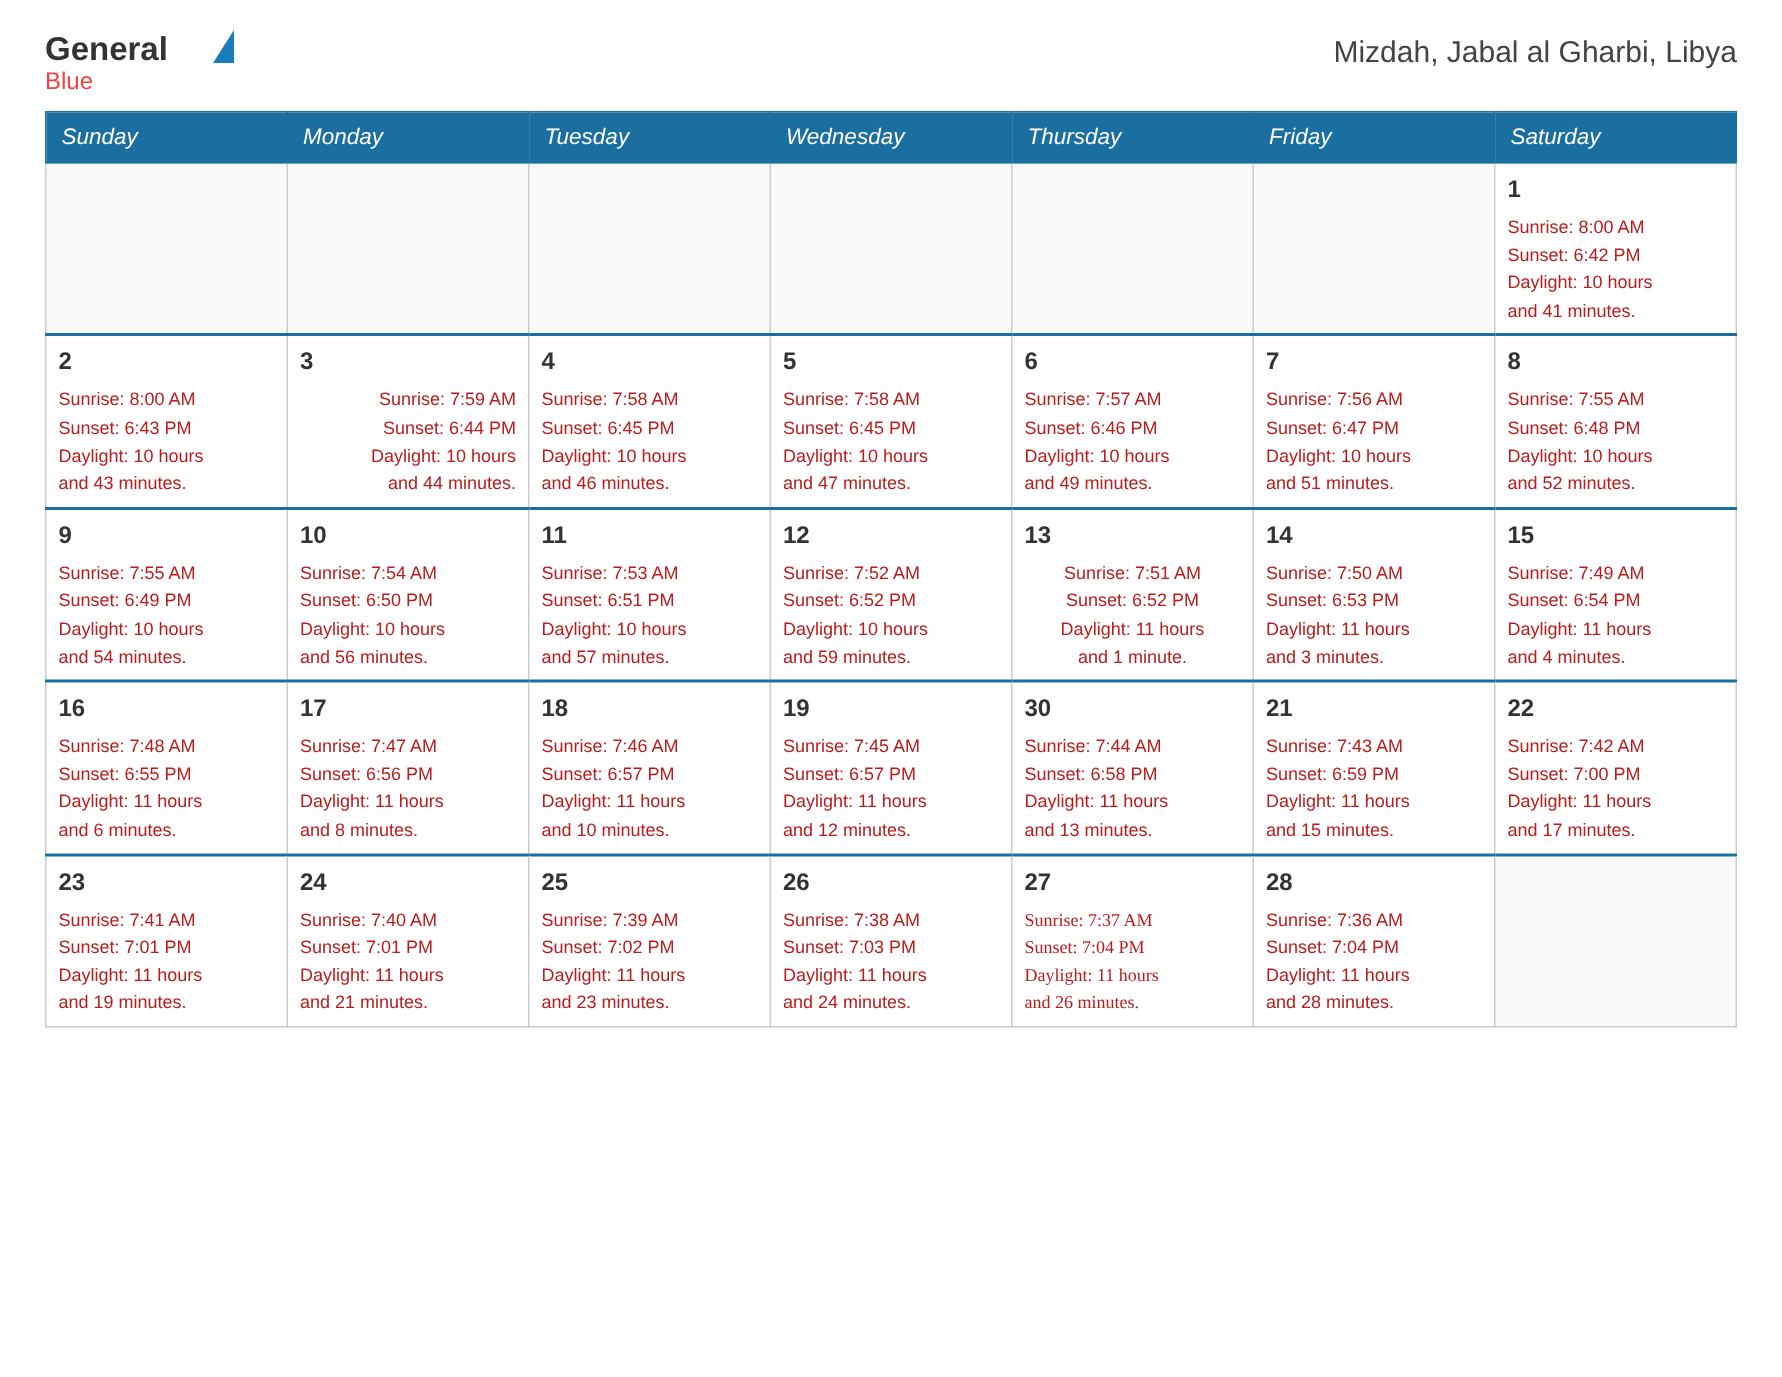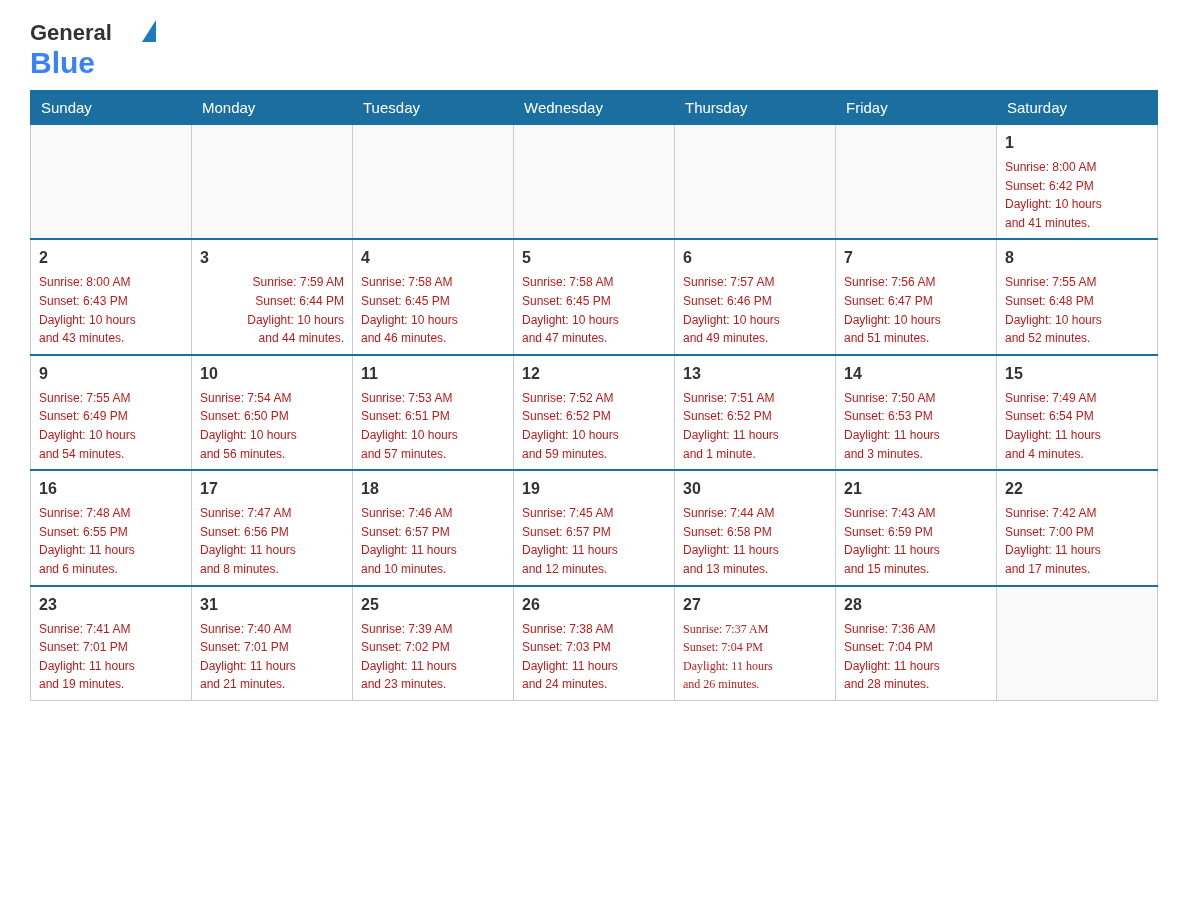--- a/index.html
+++ b/index.html
@@ -16,23 +16,23 @@
       justify-content: space-between;
       align-items: flex-start;
       margin-bottom: 10px;
     }
     .logo-text-general {
       font-size: 22px;
       font-weight: bold;
       color: #333;
     }
     .logo-text-blue {
-      font-size: 30px;
-      font-weight: bold;
-      color: #3b82f6;
+      font-size: 16px;
+      font-weight: normal;
+      color: #ef4444;
     }
     .logo-icon {
       width: 0;
       height: 0;
       border-left: 14px solid transparent;
       border-right: 0px solid transparent;
       border-bottom: 22px solid #1a7bbf;
       margin-left: 2px;
       margin-top: -4px;
     }
@@ -66,20 +66,21 @@
       margin-top: 10px;
     }
     .calendar th {
       background-color: #1a6fa0;
       color: #fff;
       font-size: 15px;
       font-weight: normal;
       padding: 8px 10px;
       text-align: left;
       border: 1px solid #1a6fa0;
+      font-style: italic;
     }
     .calendar td {
       width: 14.28%;
       vertical-align: top;
       border: 1px solid #ccc;
       padding: 6px 8px;
       font-size: 12px;
       line-height: 1.5;
       min-height: 100px;
       background: #fff;
@@ -108,20 +109,21 @@
 
 <div class="header">
   <div class="logo-wrapper">
     <div class="logo-top-row">
       <span class="logo-text-general">General</span>
       <div class="logo-icon"></div>
     </div>
     <span class="logo-text-blue">Blue</span>
   </div>
   <div class="title-block">
+    <div class="location-title">Mizdah, Jabal al Gharbi, Libya</div>
   </div>
 </div>
 
 <table class="calendar">
   <thead>
     <tr>
     <th>Sunday</th>
         <th>Monday</th>
         <th>Tuesday</th>
         <th>Wednesday</th>
@@ -221,21 +223,21 @@
         </td>
         <td>
           <span class="day-number">12</span>
           <div class="day-info" style="white-space: pre-line;">Sunrise: 7:52 AM
 Sunset: 6:52 PM
 Daylight: 10 hours
 and 59 minutes.</div>
         </td>
         <td>
           <span class="day-number">13</span>
-          <div class="day-info" style="white-space: pre-line;">Sunrise: 7:51 AM
+          <div class="day-info" style="white-space: pre-line; text-align: center;">Sunrise: 7:51 AM
 Sunset: 6:52 PM
 Daylight: 11 hours
 and 1 minute.</div>
         </td>
         <td>
           <span class="day-number">14</span>
           <div class="day-info" style="white-space: pre-line;">Sunrise: 7:50 AM
 Sunset: 6:53 PM
 Daylight: 11 hours
 and 3 minutes.</div>
@@ -301,21 +303,21 @@
       </tr>
       <tr class="row-border">
         <td>
           <span class="day-number">23</span>
           <div class="day-info" style="white-space: pre-line;">Sunrise: 7:41 AM
 Sunset: 7:01 PM
 Daylight: 11 hours
 and 19 minutes.</div>
         </td>
         <td>
-          <span class="day-number">31</span>
+          <span class="day-number">24</span>
           <div class="day-info" style="white-space: pre-line;">Sunrise: 7:40 AM
 Sunset: 7:01 PM
 Daylight: 11 hours
 and 21 minutes.</div>
         </td>
         <td>
           <span class="day-number">25</span>
           <div class="day-info" style="white-space: pre-line;">Sunrise: 7:39 AM
 Sunset: 7:02 PM
 Daylight: 11 hours

